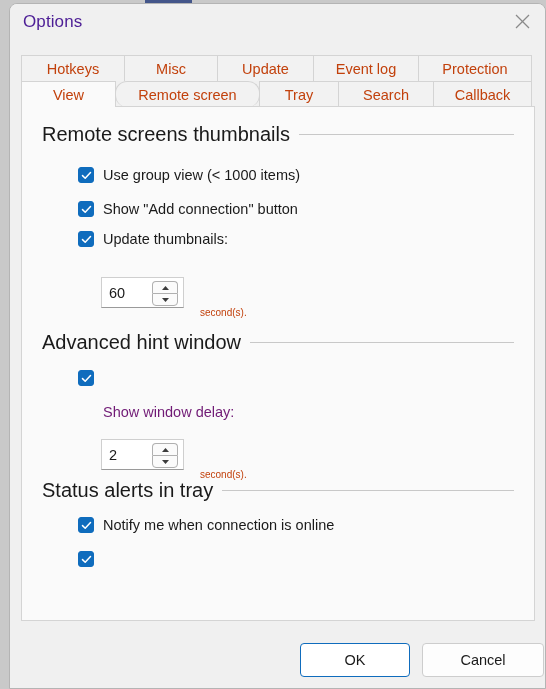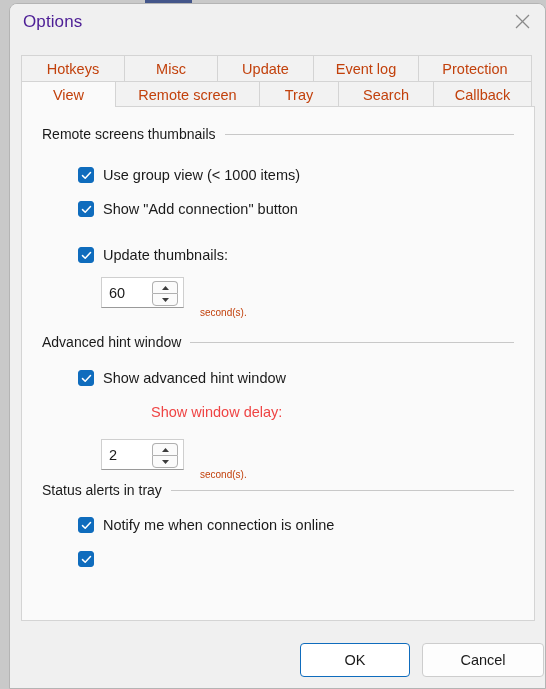--- a/index.html
+++ b/index.html
@@ -136,21 +136,21 @@
     left: 0;
     width: 514px;
   }
   .group-header {
     position: relative;
     height: 18px;
     display: flex;
     align-items: center;
   }
   .group-title {
-    font-size: 14px;
+    font-size: 20px;
     color: #1a1a1a;
     padding-left: 20px;
     padding-right: 9px;
     white-space: nowrap;
   }
   .group-rule {
     flex: 1;
     height: 1px;
     background: #c8c8c8;
     margin-right: 22px;
@@ -180,23 +180,22 @@
     font-size: 14.5px;
     color: #1a1a1a;
     margin-left: 9px;
     white-space: nowrap;
     cursor: default;
   }
 
   .plain-label {
     position: absolute;
     font-size: 14.5px;
-    color: #ef4444;
+    color: #701a75;
     white-space: nowrap;
-    margin-left: 48px;
   }
 
   
   .spin-row {
     position: absolute;
     display: flex;
     align-items: center;
   }
   .spinner {
     position: relative;
@@ -303,21 +302,21 @@
   <div id="tab-strip">
     <div class="tab-row row-top" id="tab-row-top">
         <div class="tab" style="width: 104px;">Hotkeys</div>
         <div class="tab" style="width: 94px;">Misc</div>
         <div class="tab" style="width: 97px;">Update</div>
         <div class="tab" style="width: 106px;">Event log</div>
         <div class="tab" style="width: 114px;">Protection</div>
       </div>
     <div class="tab-row row-bot" id="tab-row-bot">
         <div class="tab selected" style="width: 95px;">View</div>
-        <div class="tab" style="width: 145px;">Remote screen</div>
+        <div class="tab" style="width: 145px; border-radius: 12px;">Remote screen</div>
         <div class="tab" style="width: 80px;">Tray</div>
         <div class="tab" style="width: 96px;">Search</div>
         <div class="tab" style="width: 99px;">Callback</div>
       </div>
   </div>
 
   <div id="tab-page">
 
     <div class="group" style="top:18px;">
       <div class="group-header">
@@ -337,21 +336,21 @@
 
     <div class="check-row" style="left:56px; top:94px;">
       <span class="checkbox">
         <svg width="11" height="11" viewBox="0 0 11 11">
             <polyline points="1.5,5.6 4.2,8.2 9.5,2.6" fill="none" stroke="#ffffff" stroke-width="1.5" stroke-linecap="round" stroke-linejoin="round"></polyline>
           </svg>
       </span>
       <span class="check-label">Show "Add connection" button</span>
     </div>
 
-    <div class="check-row" style="left:56px; top:140px;">
+    <div class="check-row" style="left:56px; top:124px;">
       <span class="checkbox">
         <svg width="11" height="11" viewBox="0 0 11 11">
             <polyline points="1.5,5.6 4.2,8.2 9.5,2.6" fill="none" stroke="#ffffff" stroke-width="1.5" stroke-linecap="round" stroke-linejoin="round"></polyline>
           </svg>
       </span>
       <span class="check-label">Update thumbnails:</span>
     </div>
 
     <div class="spin-row" style="left:79px; top:160px;">
       <div class="spinner">
@@ -378,21 +377,20 @@
         <span class="group-rule"></span>
       </div>
     </div>
 
     <div class="check-row" style="left:56px; top:263px;">
       <span class="checkbox">
         <svg width="11" height="11" viewBox="0 0 11 11">
             <polyline points="1.5,5.6 4.2,8.2 9.5,2.6" fill="none" stroke="#ffffff" stroke-width="1.5" stroke-linecap="round" stroke-linejoin="round"></polyline>
           </svg>
       </span>
-      <span class="check-label">Show advanced hint window</span>
     </div>
 
     <div class="plain-label" style="left:81px; top:297px;">Show window delay:</div>
 
     <div class="spin-row" style="left:79px; top:322px;">
       <div class="spinner">
         <span class="spin-value">2</span>
         <span class="spin-buttons">
           <span class="spin-btn up">
             <svg width="9" height="6" viewBox="0 0 9 6">

